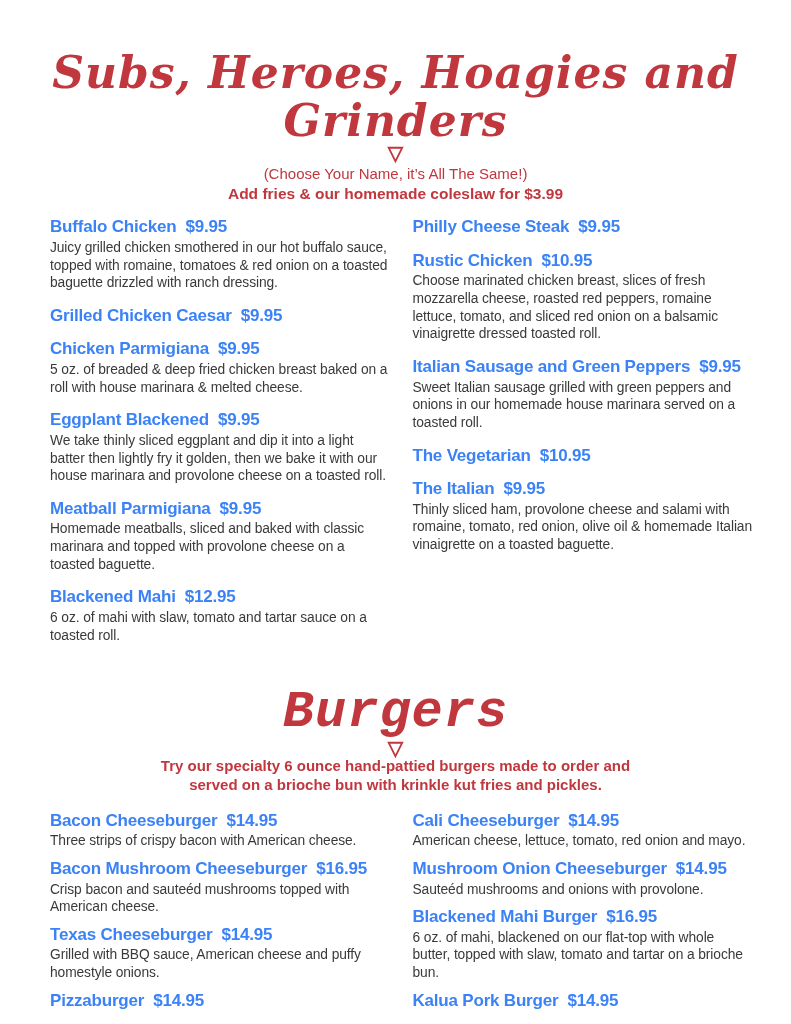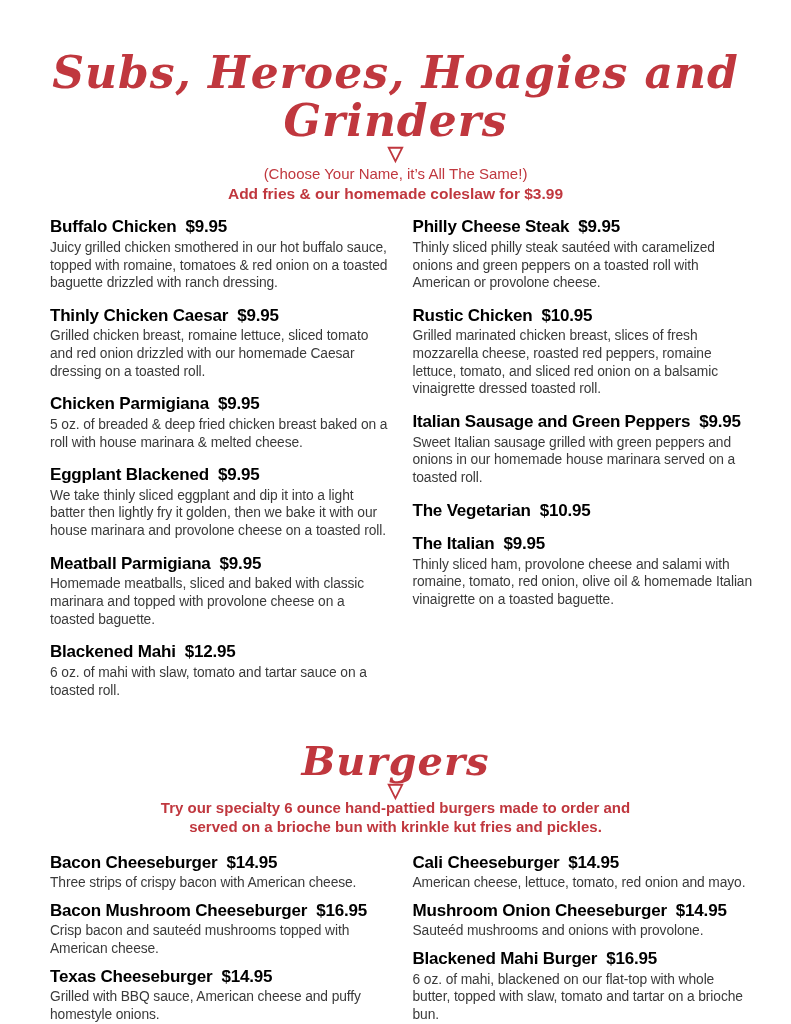--- a/index.html
+++ b/index.html
@@ -23,21 +23,21 @@
   .script-title {
     font-family: "DejaVu Serif", serif;
     font-style: italic;
     font-weight: 700;
     color: var(--accent);
     font-size: 44px;
     line-height: 1.1;
     margin: 0;
     letter-spacing: 1px;
   }
-  .burgers-header .script-title { font-size: 40px; }
+  .burgers-header .script-title { font-size: 52px; font-family: Liberation Mono, monospace; }
   .flourish {
     color: var(--accent);
     font-size: 20px;
     line-height: 0.9;
     margin-top: -2px;
     font-weight: 700;
   }
   .tagline {
     color: var(--accent);
     font-size: 15px;
@@ -65,21 +65,21 @@
     padding: 0 38px 0 50px;
     box-sizing: border-box;
   }
   .grid.s1 { margin-top: 14px; }
   .grid.s2 { margin-top: 16px; }
   .item { margin-bottom: 14px; }
   .s2 .item { margin-bottom: 9px; }
   .item-heading {
     font-size: 17px;
     font-weight: 700;
-    color: #000000;
+    color: #3b82f6;
     margin: 0 0 2px 0;
     line-height: 1.15;
     letter-spacing: -0.2px;
   }
   .item-heading .price { margin-left: 9px; }
   .item-desc {
     font-size: 13.8px;
     color: #3a3a3a;
     margin: 0;
     line-height: 1.28;
@@ -104,23 +104,22 @@
     <div class="col">
   <div class="item">
     <h3 class="item-heading">
       <span>Buffalo Chicken</span><span class="price">$9.95</span>
     </h3>
     <p class="item-desc">Juicy grilled chicken smothered in our hot buffalo sauce, topped with romaine, tomatoes &amp; red onion on a toasted baguette drizzled with ranch dressing.</p>
   </div>
 
   <div class="item">
     <h3 class="item-heading">
-      <span>Thinly Chicken Caesar</span><span class="price">$9.95</span>
-    </h3>
-    <p class="item-desc">Grilled chicken breast, romaine lettuce, sliced tomato and red onion drizzled with our homemade Caesar dressing on a toasted roll.</p>
+      <span>Grilled Chicken Caesar</span><span class="price">$9.95</span>
+    </h3>
   </div>
 
   <div class="item">
     <h3 class="item-heading">
       <span>Chicken Parmigiana</span><span class="price">$9.95</span>
     </h3>
     <p class="item-desc">5 oz. of breaded &amp; deep fried chicken breast baked on a roll with house marinara &amp; melted cheese.</p>
   </div>
 
   <div class="item">
@@ -142,28 +141,27 @@
       <span>Blackened Mahi</span><span class="price">$12.95</span>
     </h3>
     <p class="item-desc">6 oz. of mahi with slaw, tomato and tartar sauce on a toasted roll.</p>
   </div>
 </div>
     <div class="col">
   <div class="item">
     <h3 class="item-heading">
       <span>Philly Cheese Steak</span><span class="price">$9.95</span>
     </h3>
-    <p class="item-desc">Thinly sliced philly steak sautéed with caramelized onions and green peppers on a toasted roll with American or provolone cheese.</p>
   </div>
 
   <div class="item">
     <h3 class="item-heading">
       <span>Rustic Chicken</span><span class="price">$10.95</span>
     </h3>
-    <p class="item-desc">Grilled marinated chicken breast, slices of fresh mozzarella cheese, roasted red peppers, romaine lettuce, tomato, and sliced red onion on a balsamic vinaigrette dressed toasted roll.</p>
+    <p class="item-desc">Choose marinated chicken breast, slices of fresh mozzarella cheese, roasted red peppers, romaine lettuce, tomato, and sliced red onion on a balsamic vinaigrette dressed toasted roll.</p>
   </div>
 
   <div class="item">
     <h3 class="item-heading">
       <span>Italian Sausage and Green Peppers</span><span class="price">$9.95</span>
     </h3>
     <p class="item-desc">Sweet Italian sausage grilled with green peppers and onions in our homemade house marinara served on a toasted roll.</p>
   </div>
 
   <div class="item">

